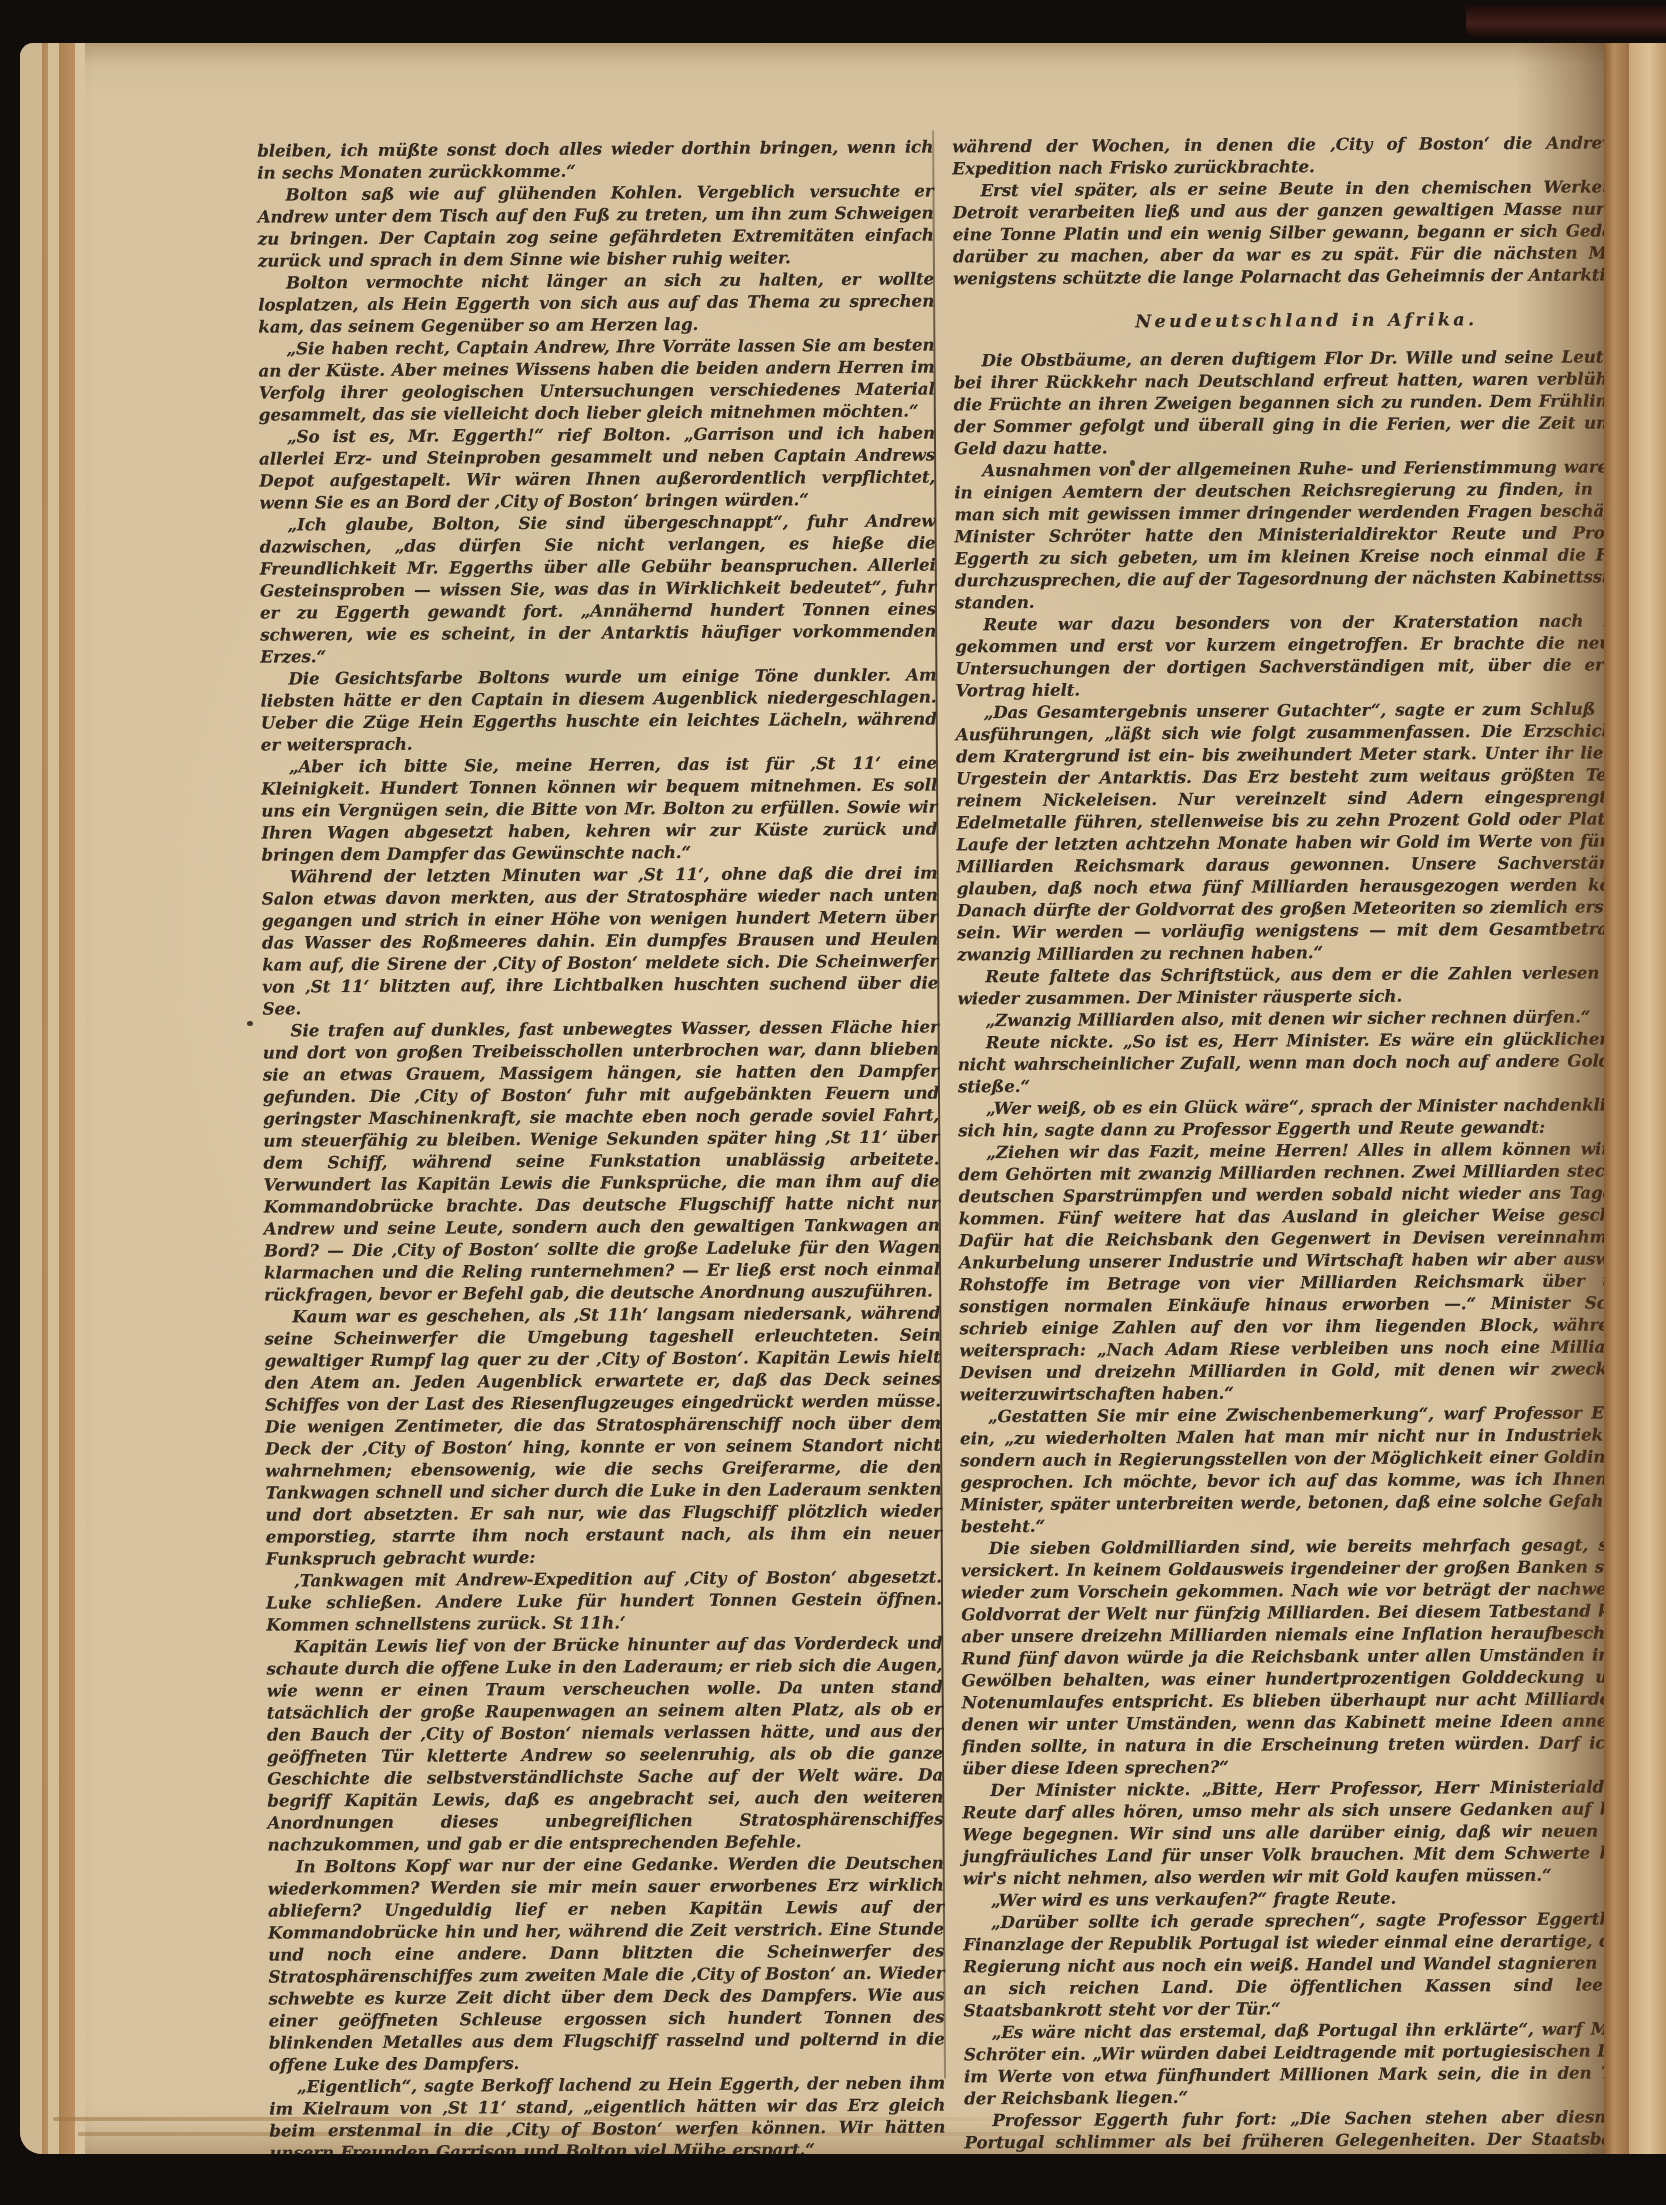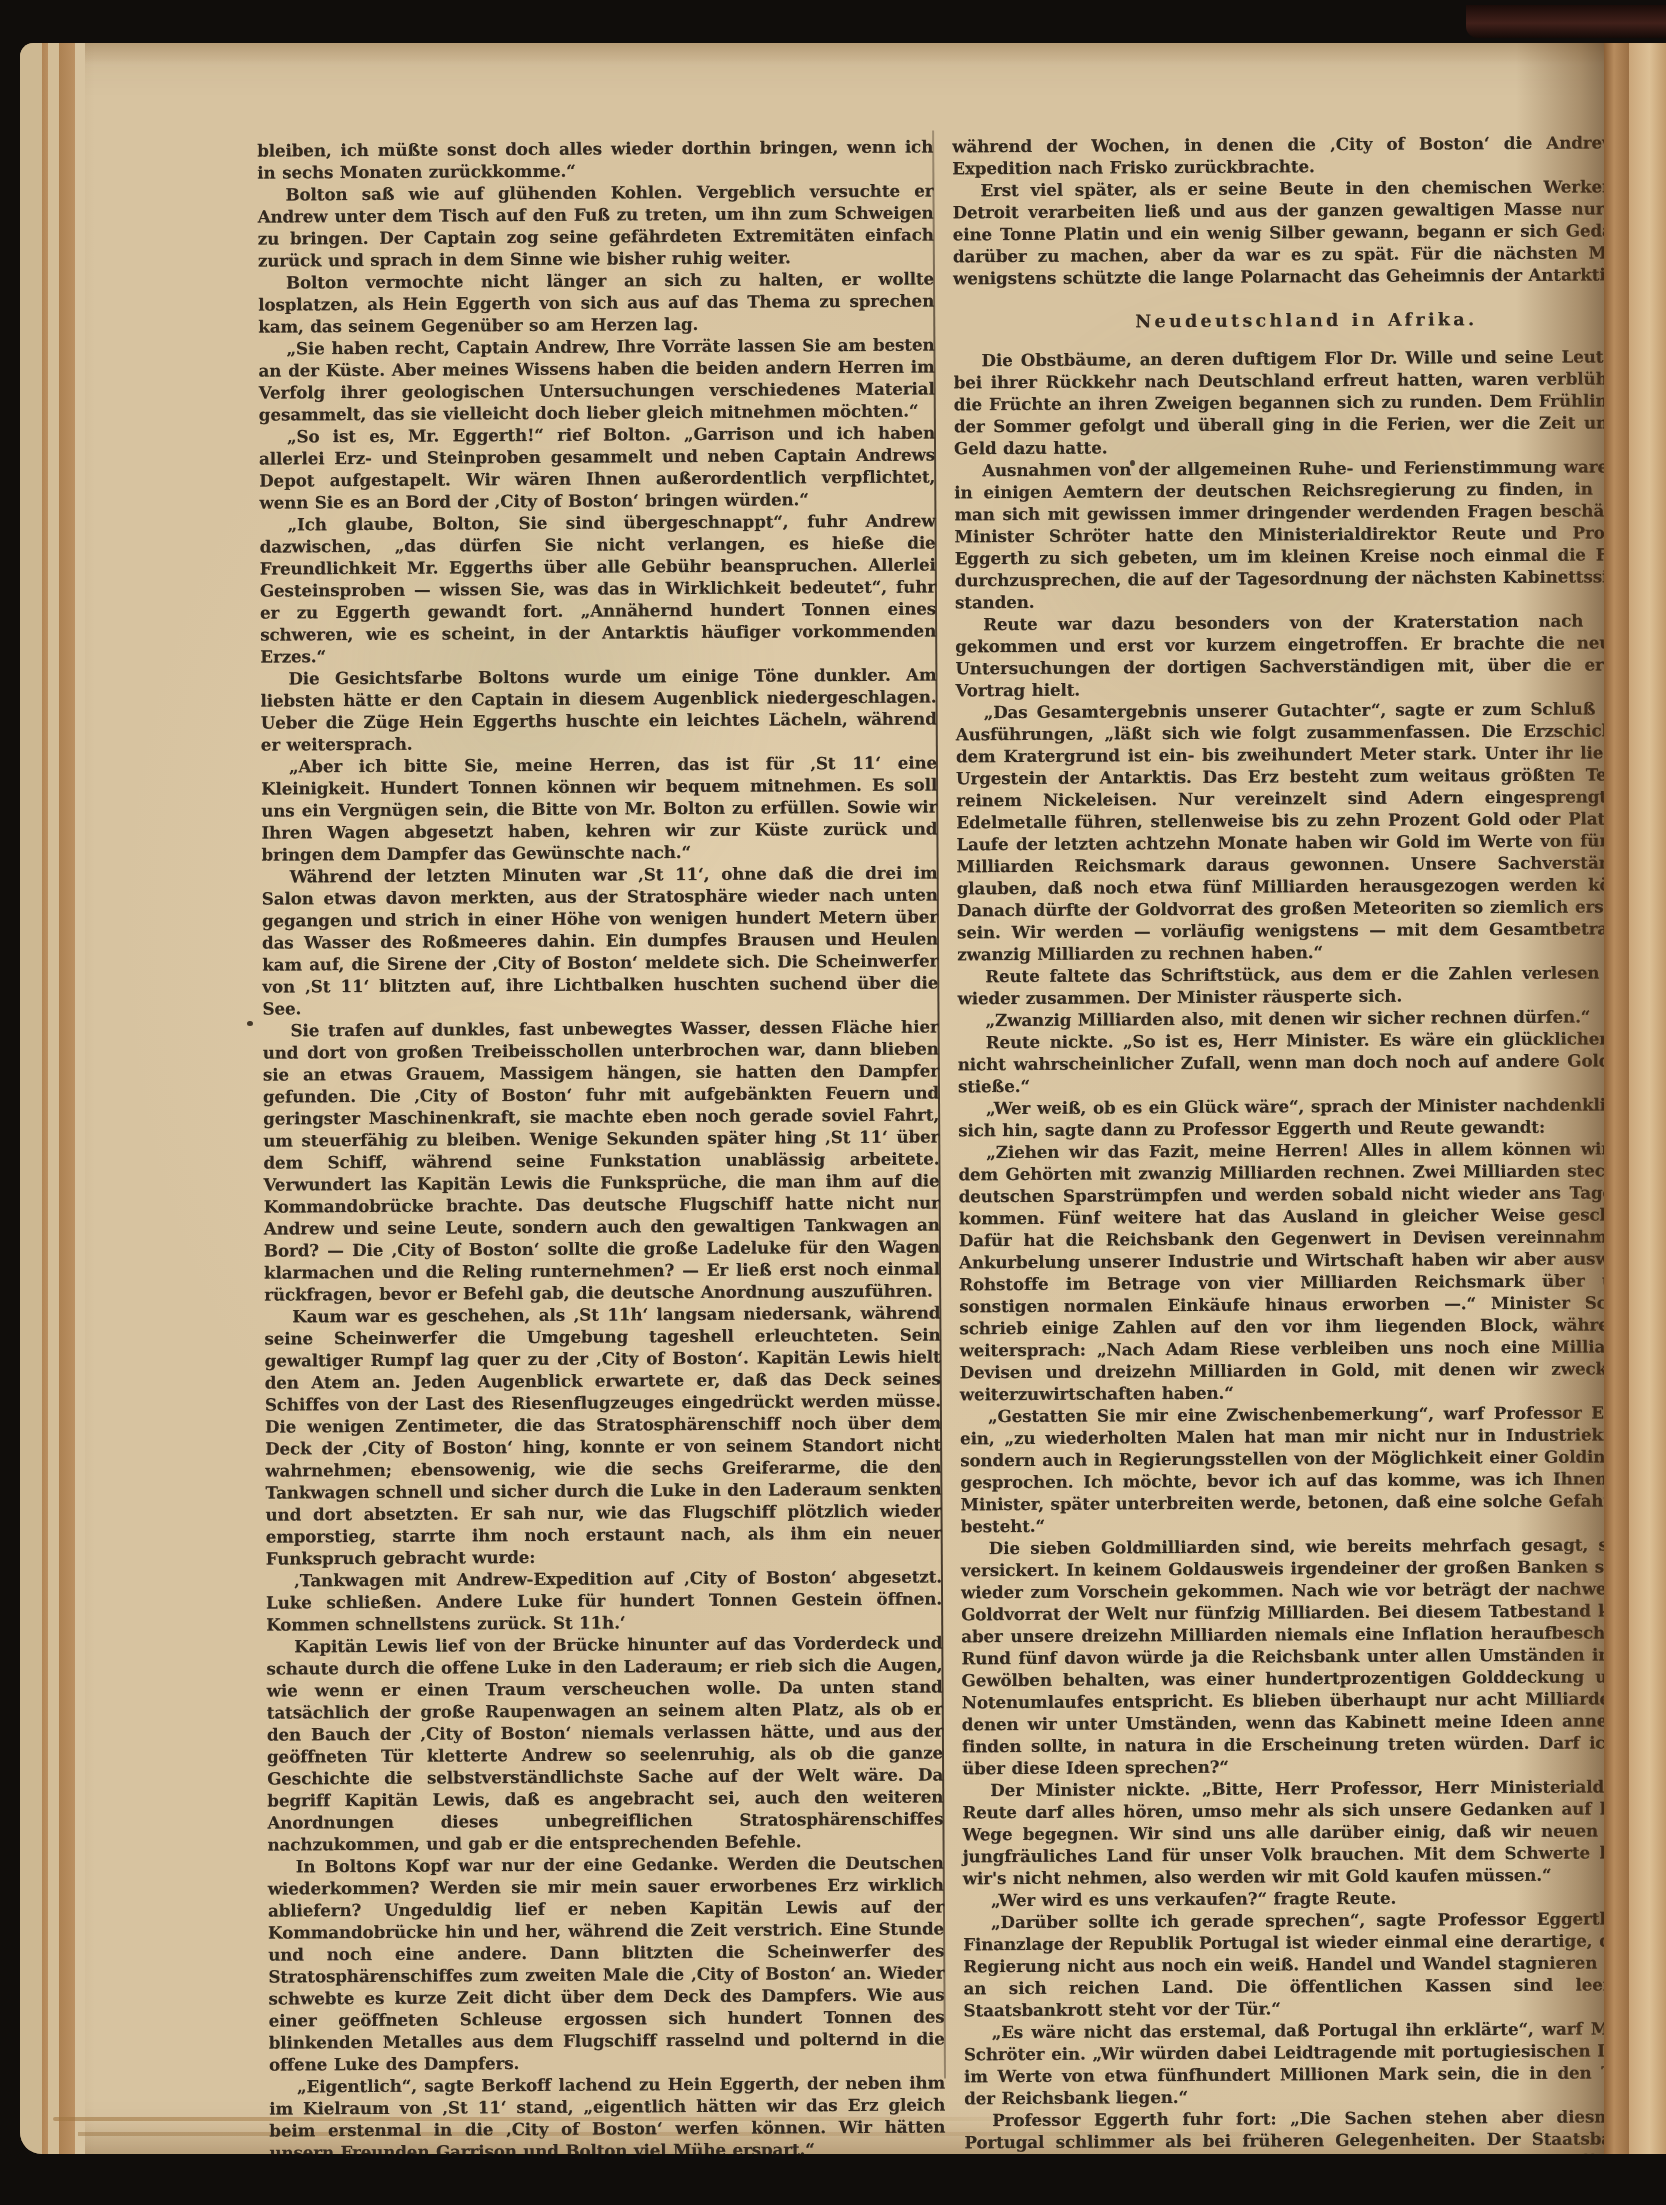--- a/index.html
+++ b/index.html
@@ -11,21 +11,21 @@
   
   .page{position:absolute;left:20px;top:43px;width:1646px;height:2111px;
     border-radius:13.3px 0 0 21.7px;overflow:hidden;
     background:
       radial-gradient(ellipse 750px 1000px at 38% 42%, rgba(235,218,185,.55), rgba(235,218,185,0) 70%),
       radial-gradient(ellipse 666px 750px at 70% 75%, rgba(226,206,170,.4), rgba(226,206,170,0) 75%),
       linear-gradient(to right, rgba(120,85,45,.28) 0px, rgba(120,85,45,0) 75px),
       linear-gradient(to bottom, rgba(140,100,55,.25) 0px, rgba(140,100,55,0) 21.7px),
       linear-gradient(to top, rgba(140,100,55,.22) 0px, rgba(140,100,55,0) 33px),
       #d7c3a0;
-    box-shadow:inset 0 0 50px rgba(90,60,25,.25);}
+    box-shadow:inset 0 0 50px rgba(90,60,25,.25);font-style:italic;}
   
   .edge-stack{position:absolute;left:0;top:0;width:65px;height:100%;
     background:linear-gradient(to right,
       #cdb892 0px,#cdb892 21.7px,
       #b08455 21.7px,#b98f60 28px,
       #d2bd97 28px,#d2bd97 39px,
       #ac8152 39px,#bb9163 55px,
       #d7c3a0 55px);}
   
   .bottom-edge{position:absolute;left:33px;bottom:33px;width:1033px;height:4.2px;

